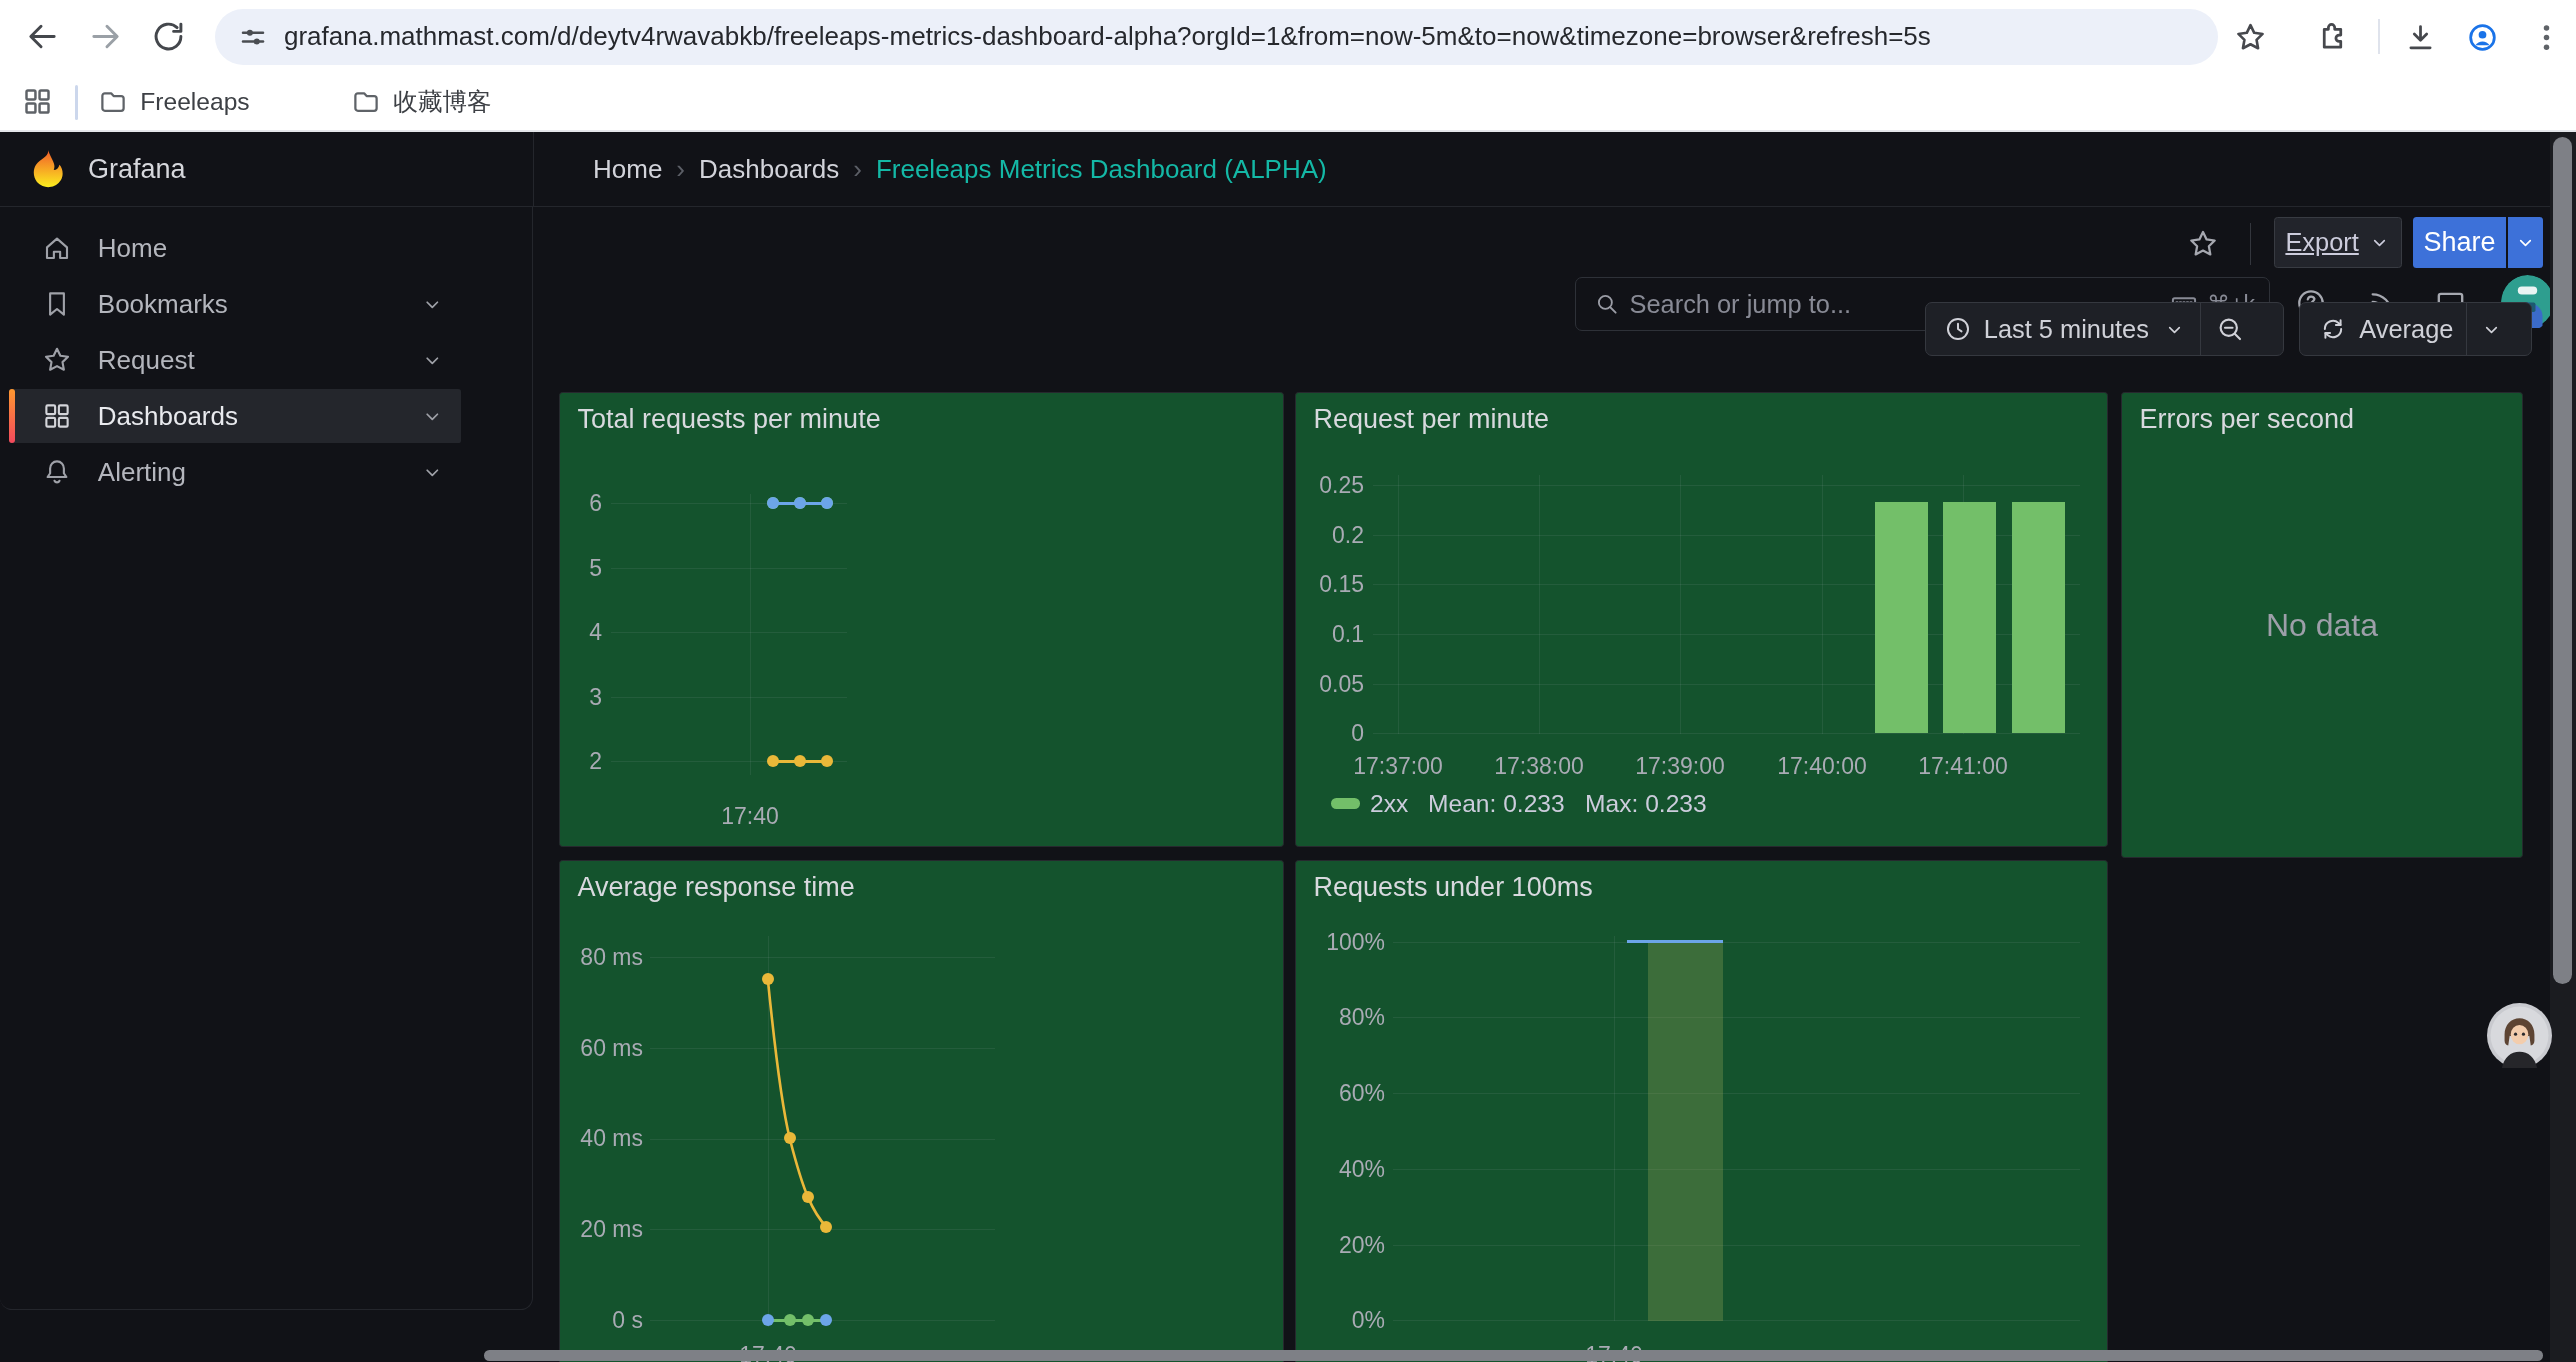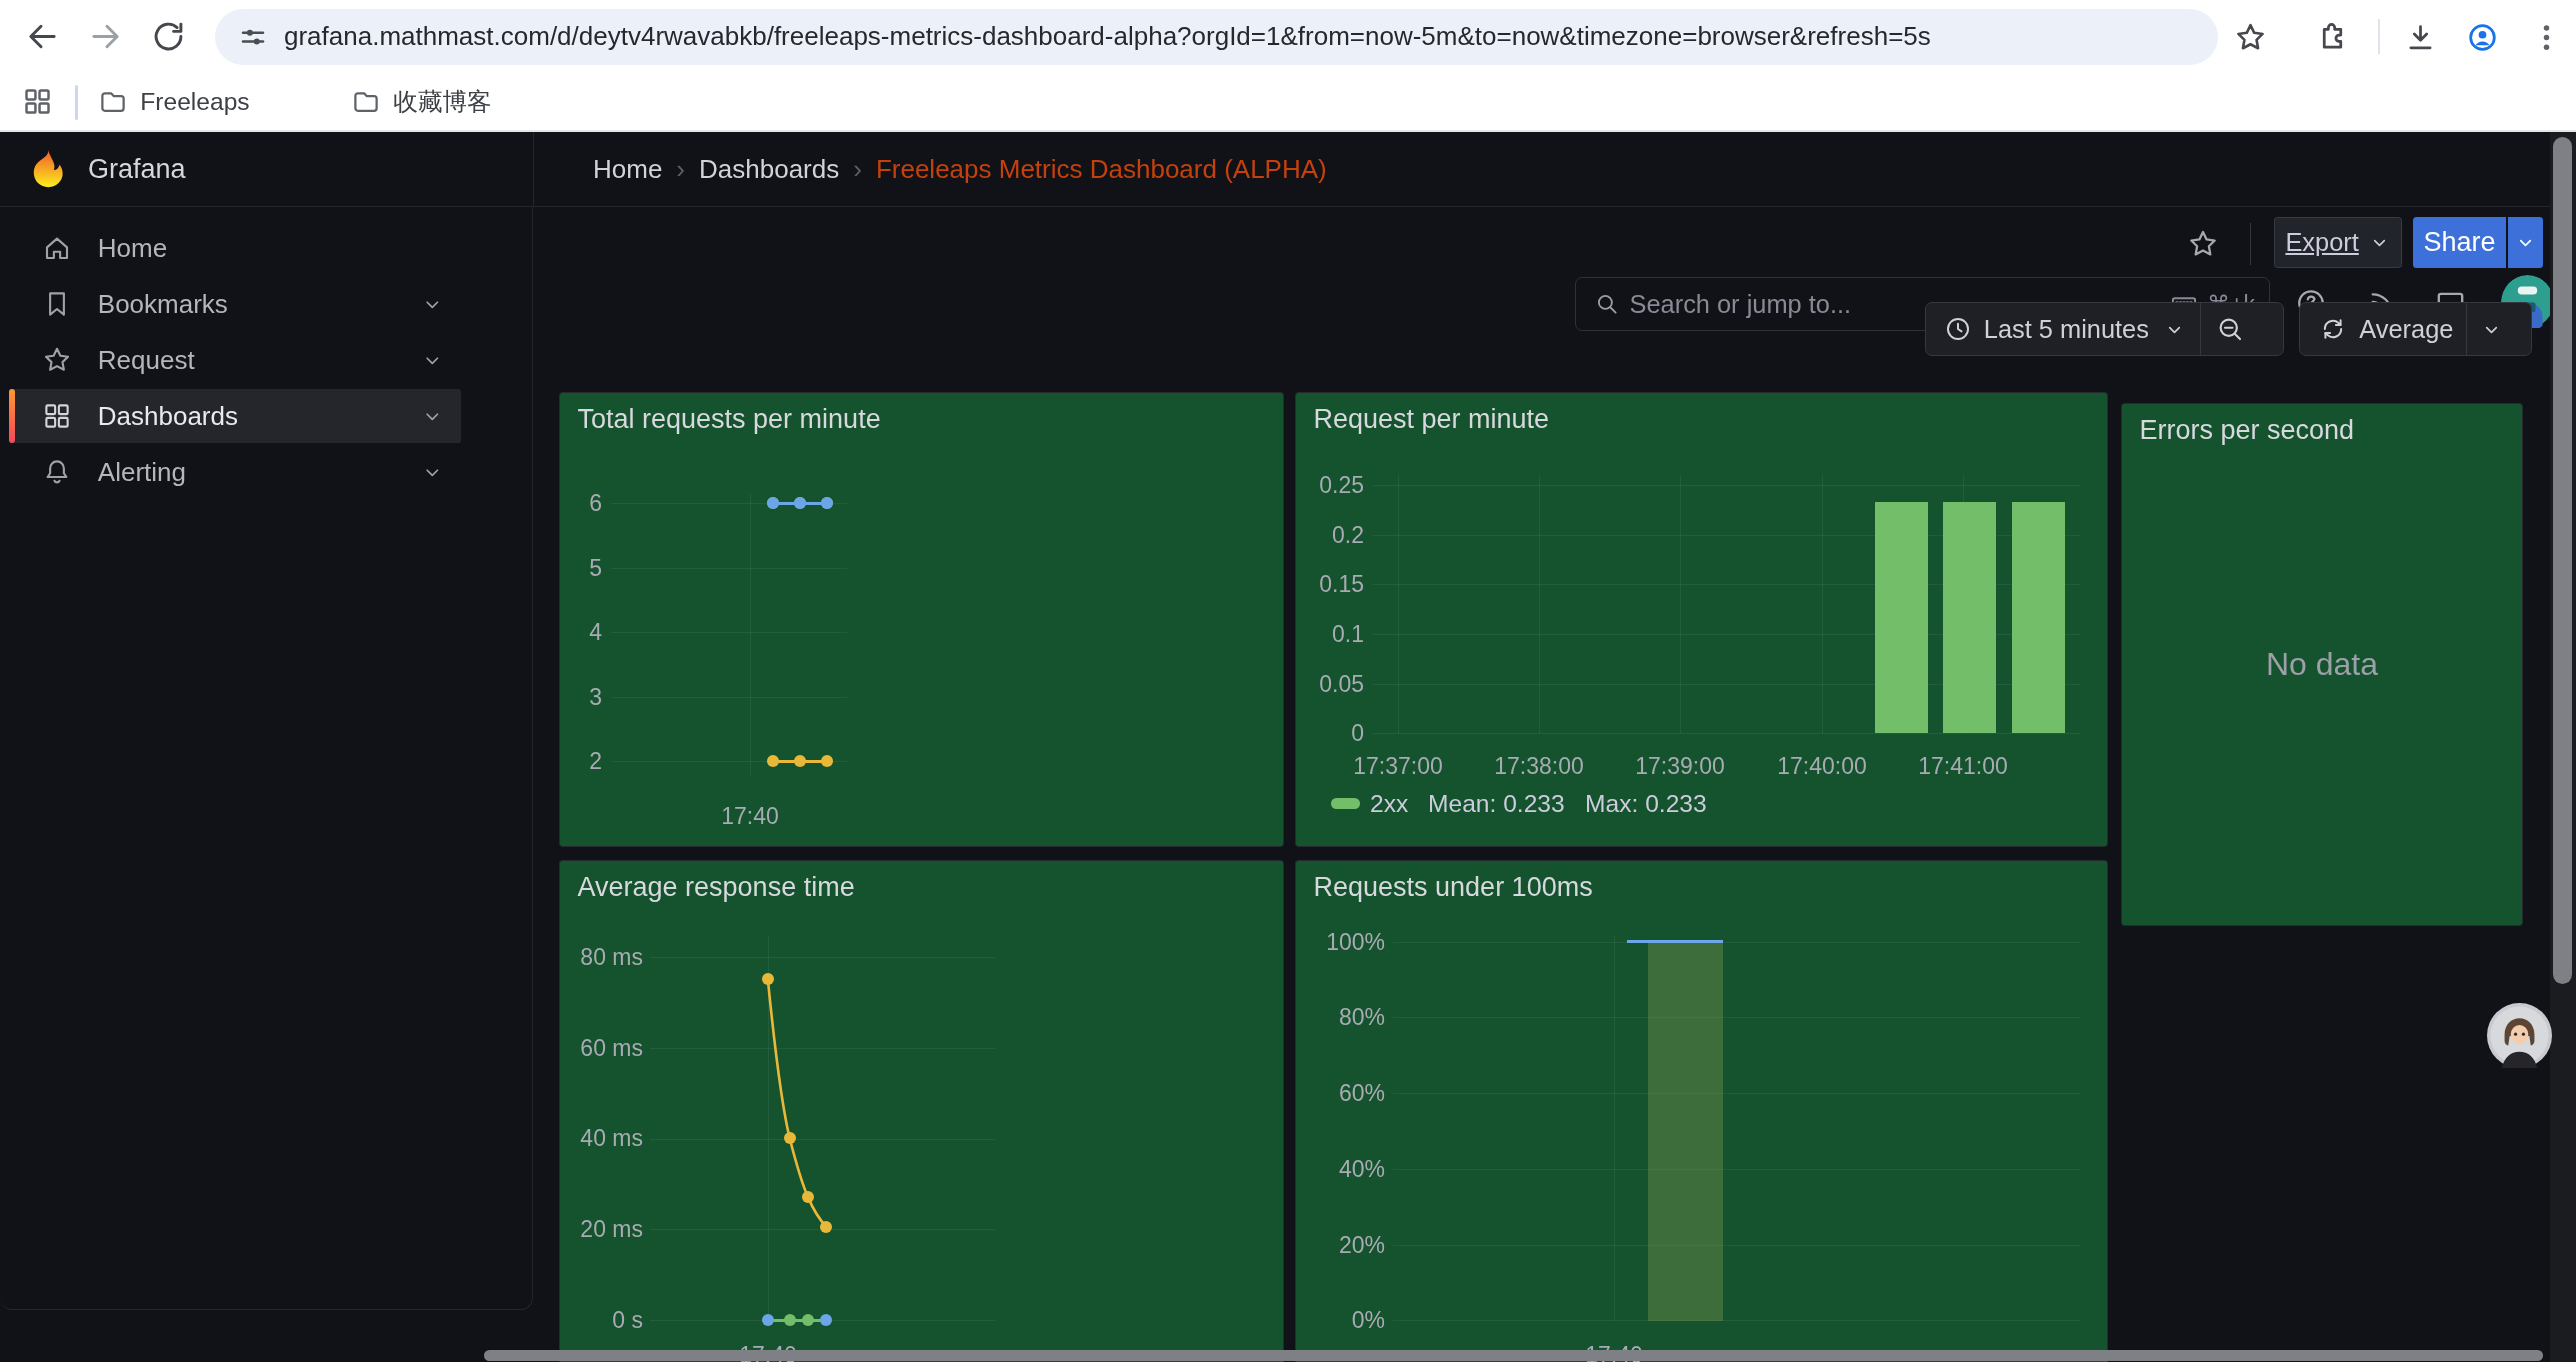--- a/index.html
+++ b/index.html
@@ -20,21 +20,21 @@
                  border-bottom:2.6px solid #e4e6ea;box-sizing:border-box;}
   .bm-divider{position:absolute;left:75px;top:11.4px;width:2.6px;height:35px;background:#ccd7ec;border-radius:1.8px;}
   .bm-item{position:absolute;top:0;height:55px;display:flex;align-items:center;color:#45474d;}
   .bm-item .lbl{font-size:24.6px;color:#3d4045;margin-left:12.3px;}
 
   
   .gf-header{position:absolute;left:0;top:132px;width:2576px;height:75px;background:#111217;
              border-bottom:0.9px solid #24262c;box-sizing:border-box;}
   .brand{position:absolute;left:88px;top:22px;font-size:27px;font-weight:500;color:#d6d7dc;}
   .crumb{font-size:26px;color:#d2d3da;}
-  .crumb.last{color:#c2410c;text-align:center;}
+  .crumb.last{color:#14b8a6;text-align:center;}
   .crumb-sep{font-size:26px;color:#5c5f67;padding:0 14px;}
   .searchbox{position:absolute;left:1575px;top:145px;width:695px;height:54px;border:0.9px solid #2e3138;
              border-radius:7px;background:#111217;display:flex;align-items:center;box-sizing:border-box;color:#8a8c96;}
   .searchbox .ph{font-size:25.4px;color:#888a95;margin-left:10px;flex:1;}
   .searchbox .kbd{font-size:23px;color:#888a95;margin:0 14px 0 8.8px;}
   .hdr-ic{position:absolute;top:155px;color:#a6a8b0;}
 
   
   .sidebar{position:absolute;left:0;top:207px;width:533px;height:1103px;background:#111217;
            border-right:0.9px solid #24262c;border-bottom:0.9px solid #24262c;
@@ -438,21 +438,21 @@
         <div class="tick-x" style="position: absolute; left: 597px; top: 359px;">17:41:00</div>
         <div style="position: absolute; left: 579px; top: 109px; width: 53px; height: 231px; background: rgb(115, 191, 105);"></div>
         <div style="position: absolute; left: 647px; top: 109px; width: 53px; height: 231px; background: rgb(115, 191, 105);"></div>
         <div style="position: absolute; left: 716px; top: 109px; width: 53px; height: 231px; background: rgb(115, 191, 105);"></div>
         <div style="position: absolute; left: 35px; top: 405px; width: 29px; height: 10.5px; border-radius: 5.3px; background: rgb(115, 191, 105);"></div>
         <div class=" lg-txt" style="position: absolute; left: 74px; top: 397px;">2xx</div>
         <div class=" lg-txt" style="position: absolute; left: 132px; top: 397px;">Mean: 0.233</div>
         <div class=" lg-txt" style="position: absolute; left: 289px; top: 397px;">Max: 0.233</div>
       </div>
   </div>
-  <div class="panel" id="panel-2" style="left:2121px;top:403px;width:402px;height:523px">
+  <div class="panel" id="panel-2" style="left:2121px;top:392px;width:402px;height:466px">
     <div class="panel-title">Errors per second</div>
     <div class="panel-body" style="display:flex;align-items:center;justify-content:center">
       <span class="nodata">No data</span>
     </div>
   </div>
   <div class="panel" id="panel-3" style="left:559px;top:860px;width:725px;height:526px">
     <div class="panel-title">Average response time</div>
     <div class="panel-body">
         <div class="tick-y" style="position: absolute; left: 0px; top: 82px; width: 83px;">80 ms</div>
         <div class="grid-h" style="position: absolute; left: 90px; top: 96px; width: 345px;"></div>

